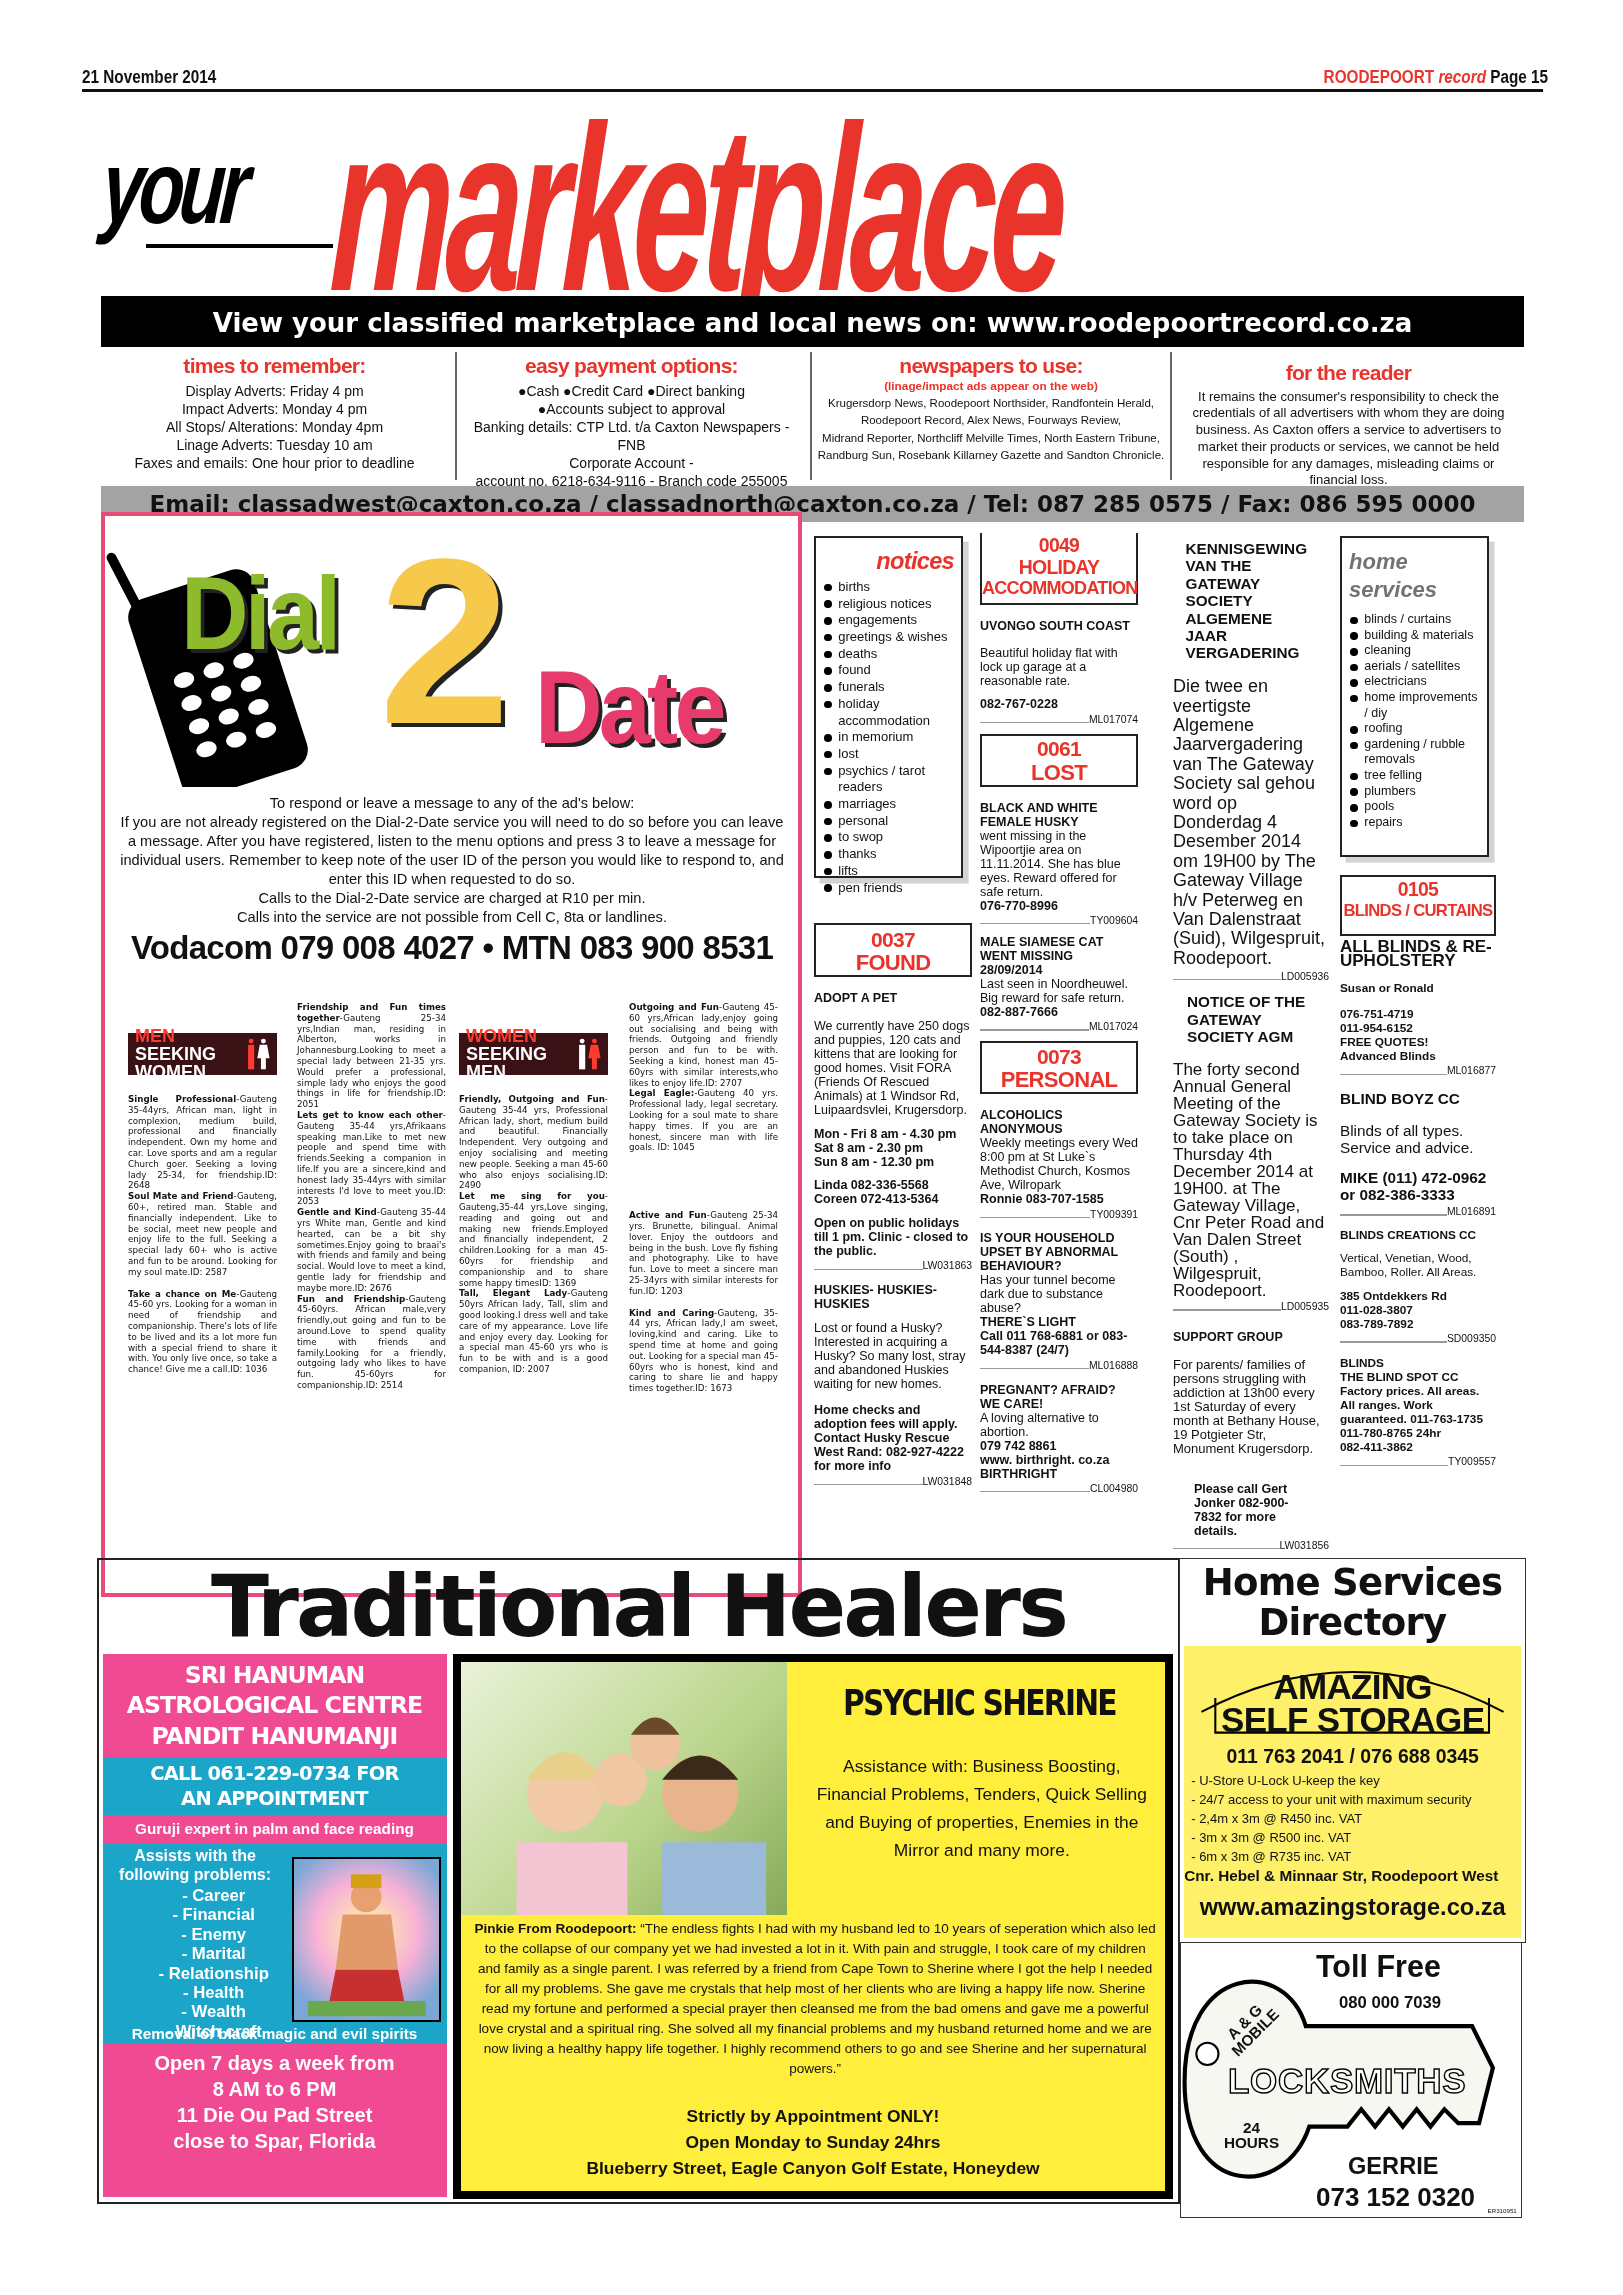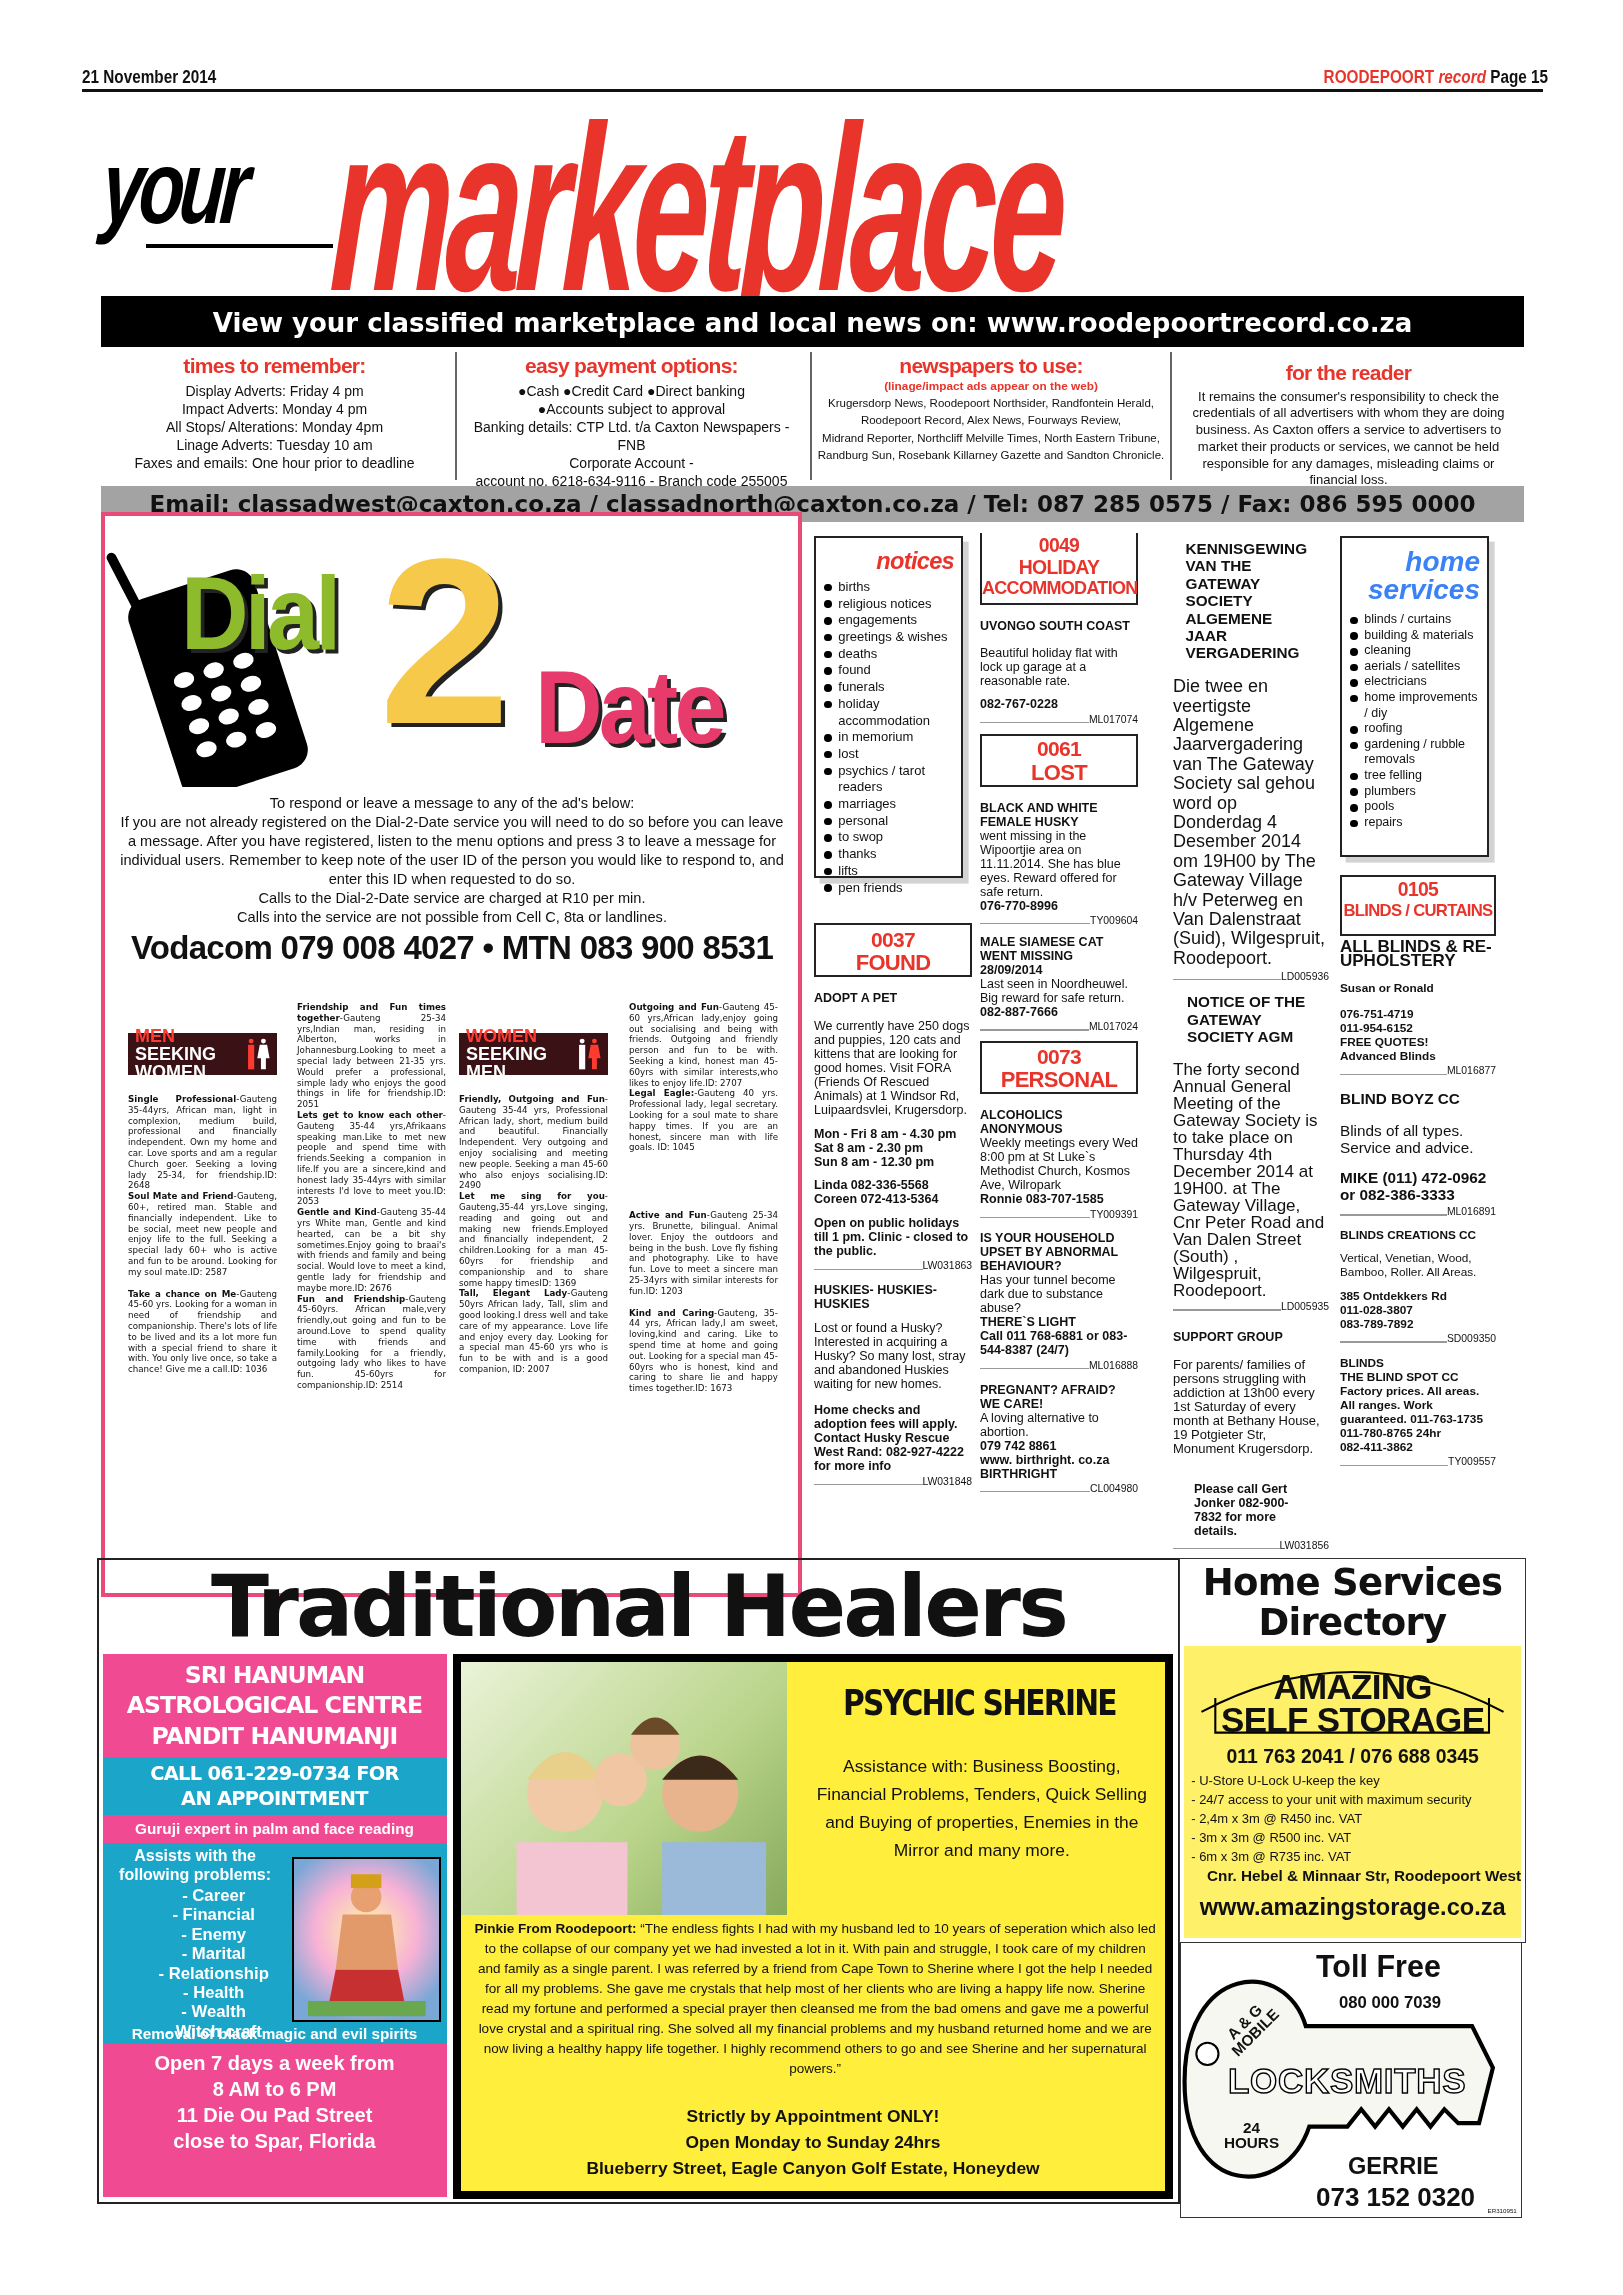--- a/index.html
+++ b/index.html
@@ -314,21 +314,21 @@
   <div class="c" style="margin-top:15.3px">SUPPORT GROUP</div>
   <div style="margin-top:14px;font-size:13px">For parents/ families of persons struggling with addiction at 13h00 every 1st Saturday of every month at Bethany House, 19 Potgieter Str, Monument Krugersdorp.</div>
   <div class="c" style="margin-top:26px;padding:0 21px">Please call Gert Jonker 082-900-7832 for more details.</div>
   <div class="ref">
       <div class="ln"></div>
       <span>LW031856</span>
     </div>
 </div>
 
 <div class="abs shadowbox" style="left:1340px;top:536px;width:149px;height:321px;padding:9.7px 7px">
-  <div style="text-align:right;color:#3b82f6;font-size:28px;font-weight:900;font-style:italic;line-height:28px"><span>home</span><br><span>services</span></div>
+  <div style="text-align:left;color:#737373;font-size:22px;font-weight:900;font-style:italic;line-height:28px"><span>home</span><br><span>services</span></div>
   <ul class="catlist" style="margin-top:8.3px;font-size:12.5px;line-height:15.6px">
     <li>blinds / curtains</li>
     <li>building &amp; materials</li>
     <li>cleaning</li>
     <li>aerials / satellites</li>
     <li>electricians</li>
     <li>home improvements / diy</li>
     <li>roofing</li>
     <li>gardening / rubble removals</li>
     <li>tree felling</li>
@@ -470,21 +470,21 @@
       <div>SELF STORAGE</div>
     </div>
     <div style="position:absolute;left:0;top:99px;width:100%;text-align:center;font-size:19.4px;font-weight:bold">011 763 2041 / 076 688 0345</div>
     <div style="position:absolute;left:7px;top:125px;font-size:13px;line-height:19px">
       <div>- U-Store U-Lock U-keep the key</div>
       <div>- 24/7 access to your unit with maximum security</div>
       <div>- 2,4m x 3m @ R450 inc. VAT</div>
       <div>- 3m x 3m @ R500 inc. VAT</div>
       <div>- 6m x 3m @ R735 inc. VAT</div>
     </div>
-    <div style="position:absolute;left:0;top:221px;width:100%;text-align:right;font-size:15.3px;font-weight:bold">Cnr. Hebel &amp; Minnaar Str, Roodepoort West</div>
+    <div style="position:absolute;left:0;top:221px;width:100%;text-align:left;font-size:15.3px;font-weight:bold">Cnr. Hebel &amp; Minnaar Str, Roodepoort West</div>
     <div style="position:absolute;left:0;top:248px;width:100%;text-align:center;font-size:23.6px;font-weight:bold">www.amazingstorage.co.za</div>
   </div>
 </div>
 
 <div class="abs" id="lock">
   <svg width="339" height="273" viewBox="0 0 489 394" style="position:absolute;left:0;top:0">
     <path d="M5 200 C5 30 150 20 180 120 H420 L450 180 L430 260 H400 L380 240 L360 265 L340 240 L320 265 L300 240 L280 265 L260 240 L240 265 H185 C150 370 5 370 5 200Z" fill="#f7f7f2" stroke="#000" stroke-width="6"></path>
     <circle cx="38" cy="160" r="16" fill="#fff" stroke="#000" stroke-width="3"></circle>
   </svg>
   <div style="position:absolute;left:135px;top:5.6px;font-size:30.5px;font-weight:bold">Toll Free</div>

